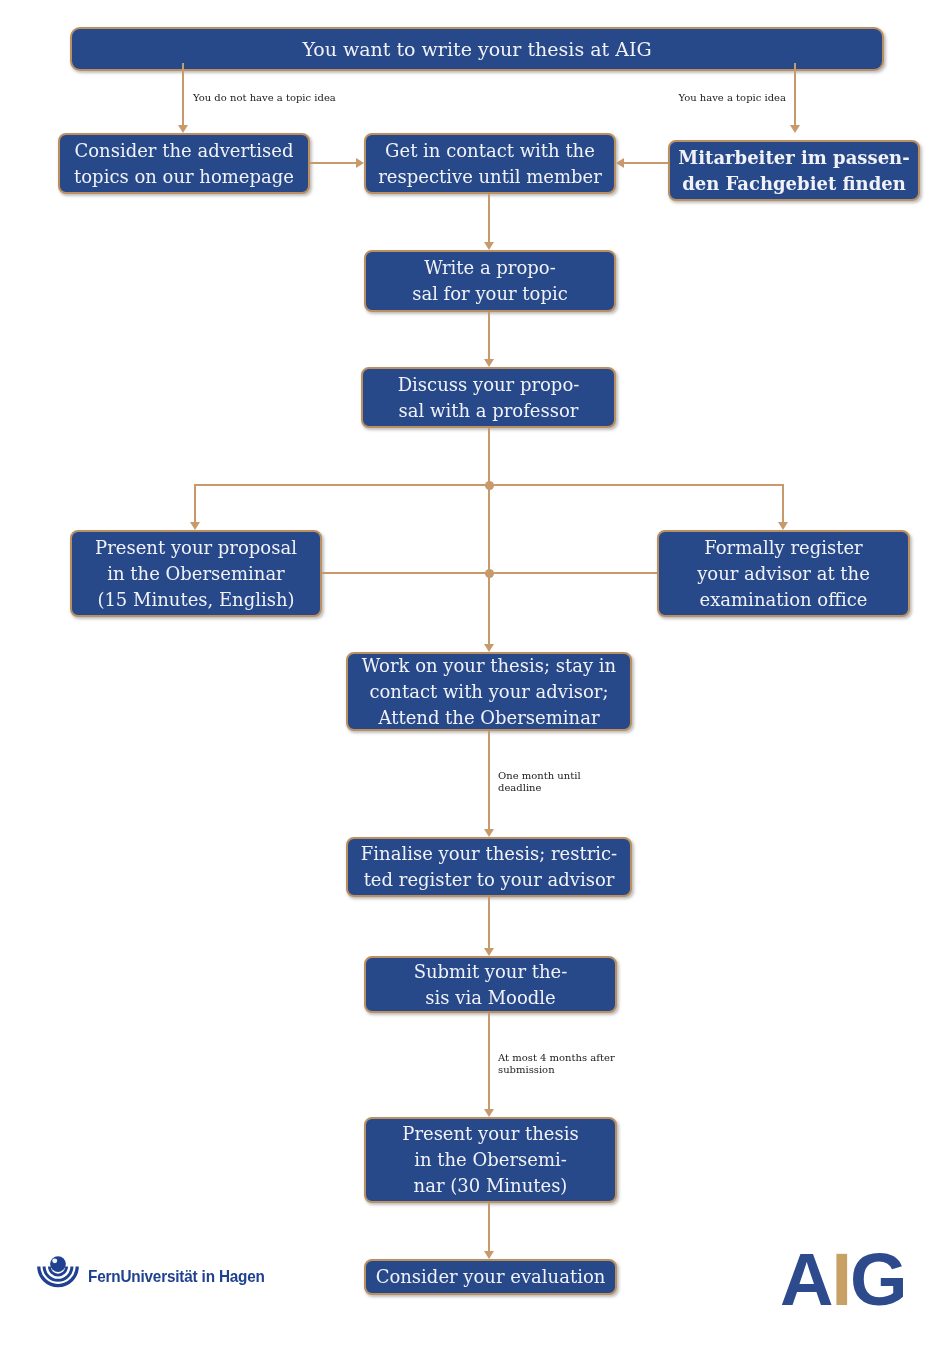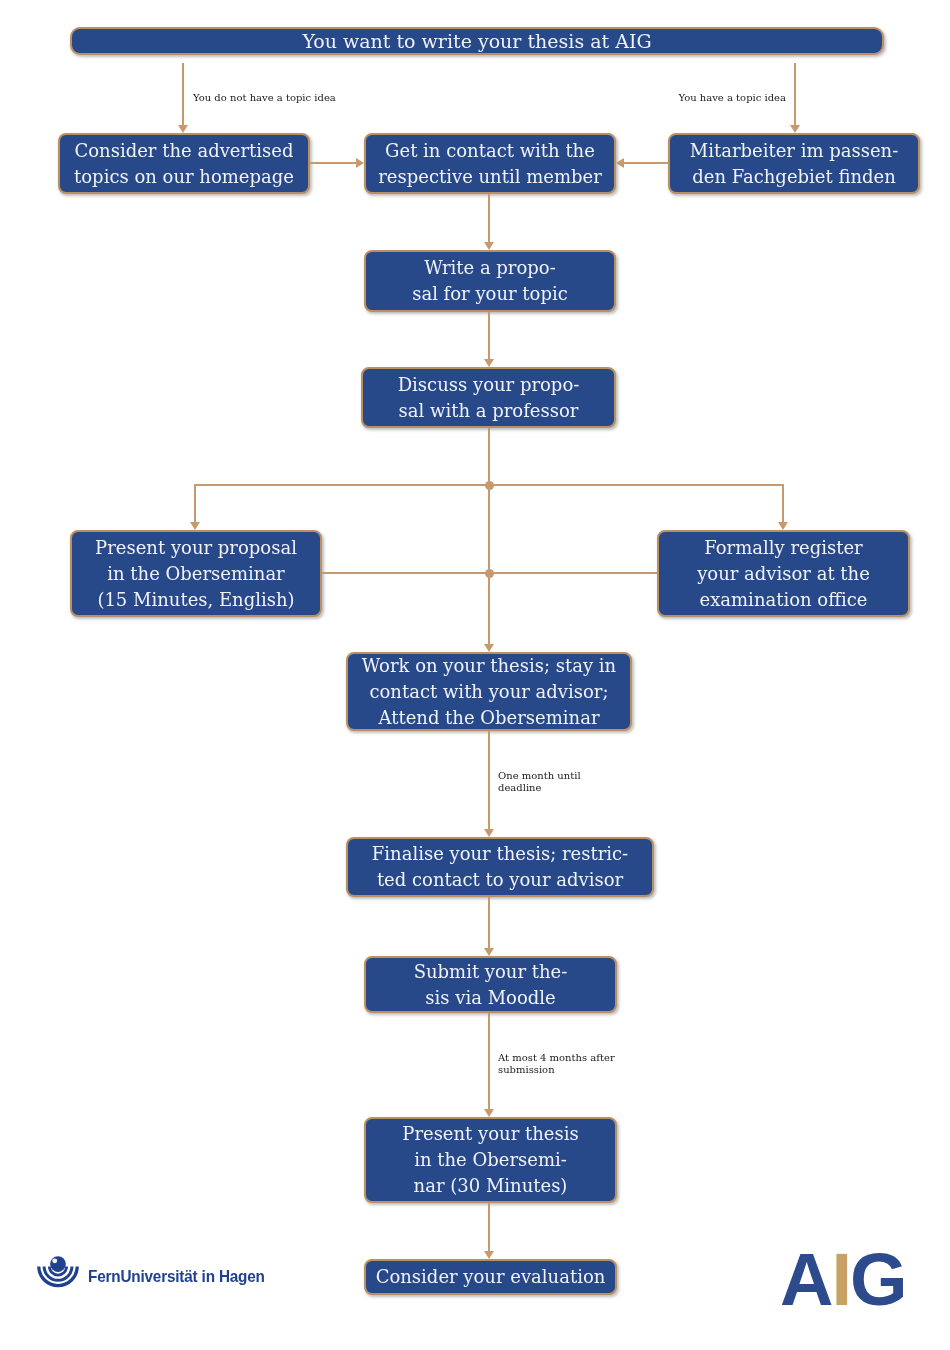--- a/index.html
+++ b/index.html
@@ -28,35 +28,35 @@
                 letter-spacing:-0.2px;transform:scaleX(.9);transform-origin:left center;
                 margin-left:6px;white-space:nowrap;}
   .aig{position:absolute;font-family:"Liberation Sans", sans-serif;font-weight:800;
        font-size:74px;line-height:1;letter-spacing:-2px;}
 </style>
 </head>
 <body>
 
 <div id="canvas">
 
-  <div class="node big" style="left:70px;top:27px;width:814px;height:28px;">
+  <div class="node big" style="left:70px;top:27px;width:814px;height:44px;">
     <span class="ln">You want to write your thesis at AIG</span>
   </div>
 
   <div class="node" style="left:58px;top:133px;width:252px;height:61px;">
     <span class="ln">Consider the advertised</span>
     <span class="ln">topics on our homepage</span>
   </div>
 
   <div class="node" style="left:364px;top:133px;width:252px;height:61px;">
     <span class="ln">Get in contact with the</span>
     <span class="ln">respective until member</span>
   </div>
 
-  <div class="node" style="left:668px;top:133px;width:252px;height:61px;">
+  <div class="node" style="left:668px;top:140px;width:252px;height:61px;font-weight:bold;">
     <span class="ln">Mitarbeiter im passen-</span>
     <span class="ln">den Fachgebiet finden</span>
   </div>
 
   <div class="node" style="left:364px;top:250px;width:252px;height:62px;">
     <span class="ln">Write a propo-</span>
     <span class="ln">sal for your topic</span>
   </div>
 
   <div class="node" style="left:361px;top:367px;width:255px;height:61px;">
@@ -75,23 +75,23 @@
     <span class="ln">your advisor at the</span>
     <span class="ln">examination office</span>
   </div>
 
   <div class="node" style="left:346px;top:652px;width:286px;height:79px;">
     <span class="ln">Work on your thesis; stay in</span>
     <span class="ln">contact with your advisor;</span>
     <span class="ln">Attend the Oberseminar</span>
   </div>
 
-  <div class="node" style="left:346px;top:837px;width:308px;height:60px;">
+  <div class="node" style="left:346px;top:837px;width:286px;height:60px;">
     <span class="ln">Finalise your thesis; restric-</span>
-    <span class="ln">ted contact to your advisor</span>
+    <span class="ln">ted register to your advisor</span>
   </div>
 
   <div class="node" style="left:364px;top:956px;width:253px;height:57px;justify-content:flex-end;">
     <span class="ln">Submit your the-</span>
     <span class="ln">sis via Moodle</span>
   </div>
 
   <div class="node" style="left:364px;top:1117px;width:253px;height:86px;">
     <span class="ln">Present your thesis</span>
     <span class="ln">in the Obersemi-</span>

